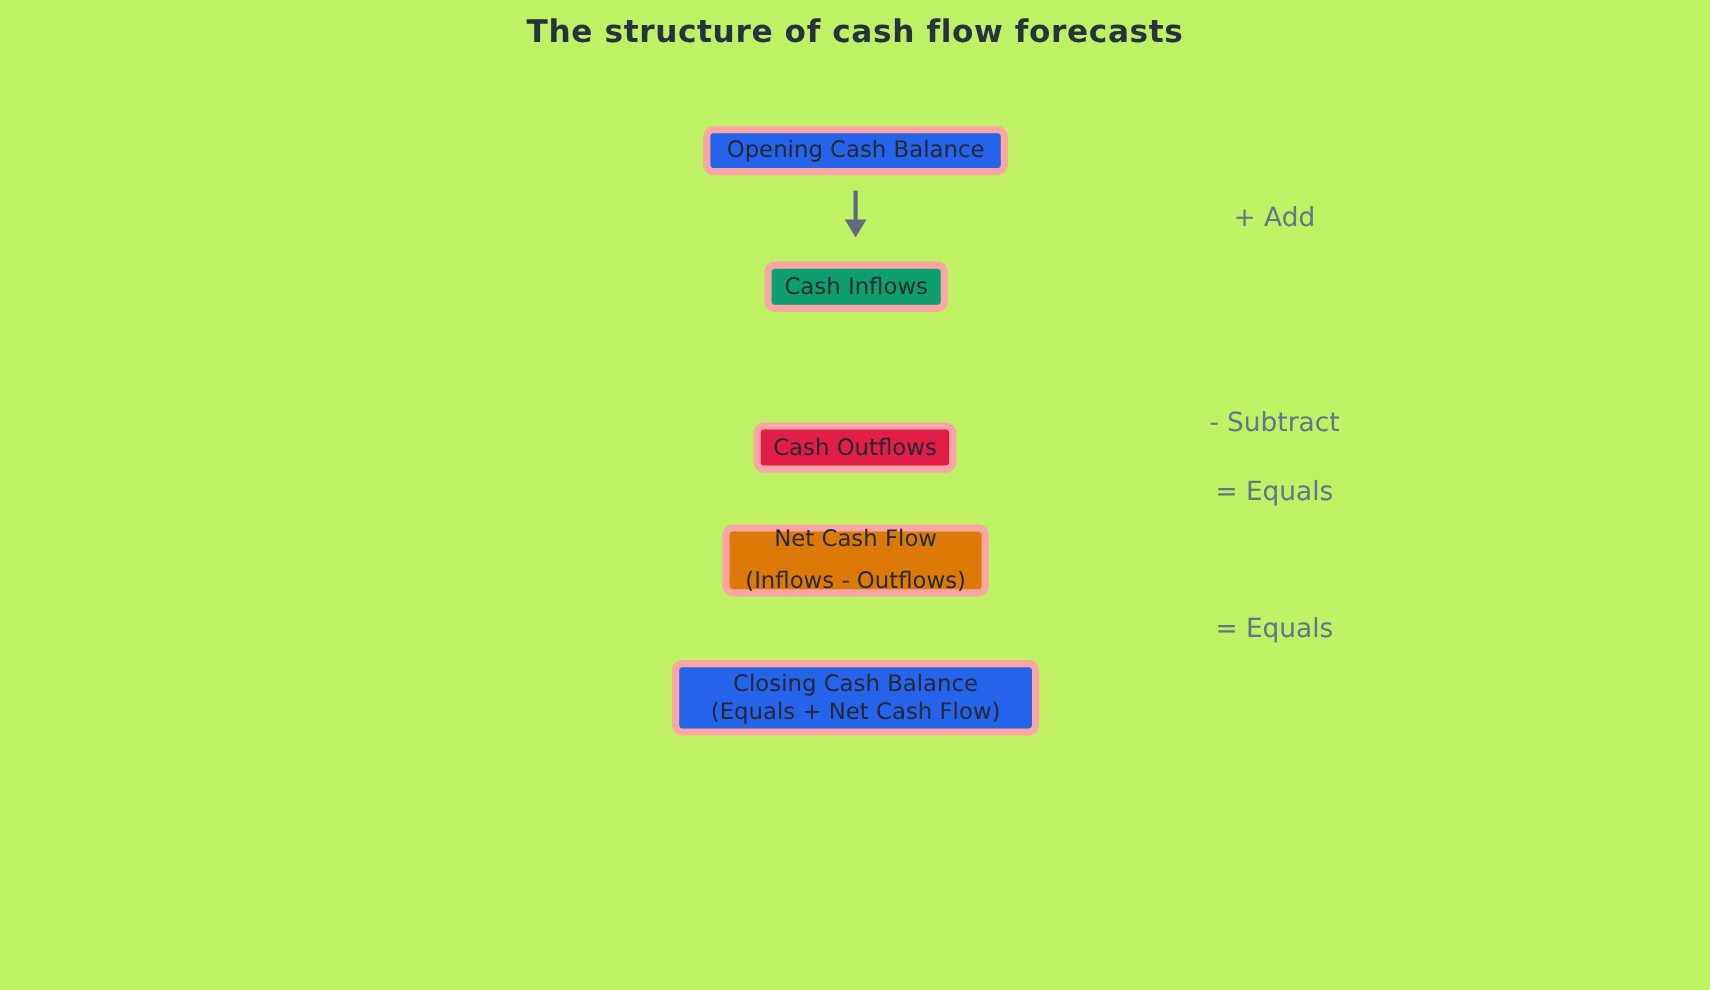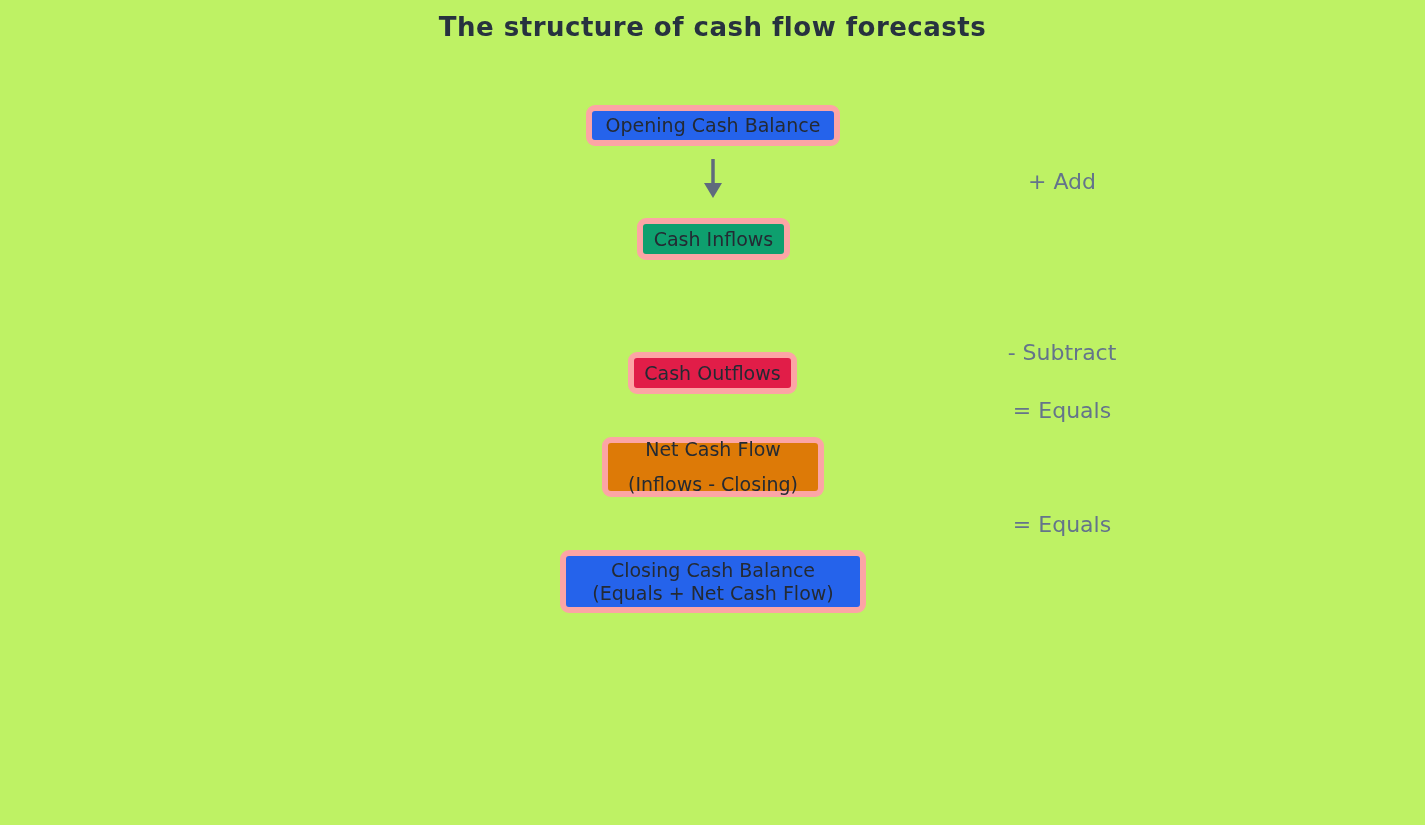--- a/index.html
+++ b/index.html
@@ -93,21 +93,21 @@
   <div class="op op-subtract">- Subtract</div>
 
   <div class="node node-outflows" style="background-color: rgb(225, 29, 72);">
     <div>Cash Outflows</div>
   </div>
 
   <div class="op op-equals-1">= Equals</div>
 
   <div class="node node-net" style="background-color: rgb(221, 122, 7); gap: 12px;">
     <div>Net Cash Flow</div>
-    <div>(Inflows - Closing)</div>
+    <div>(Inflows - Outflows)</div>
   </div>
 
   <div class="op op-equals-2">= Equals</div>
 
   <div class="node node-closing" style="background-color: rgb(37, 99, 235);">
     <div>Closing Cash Balance</div>
     <div>(Equals + Net Cash Flow)</div>
   </div>
 
 </div>

